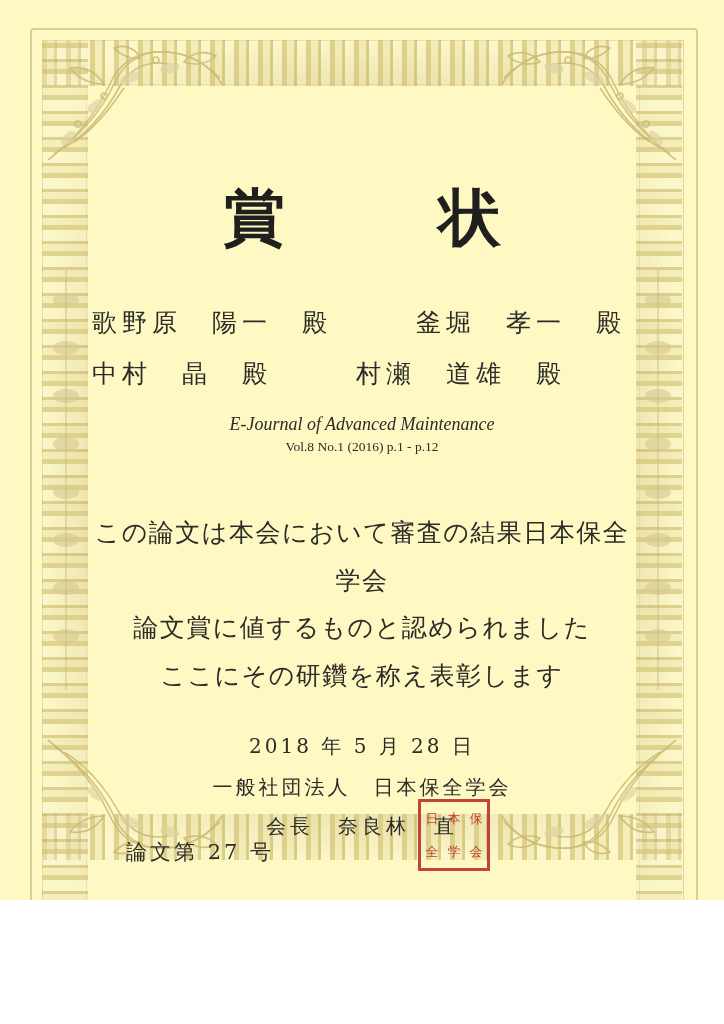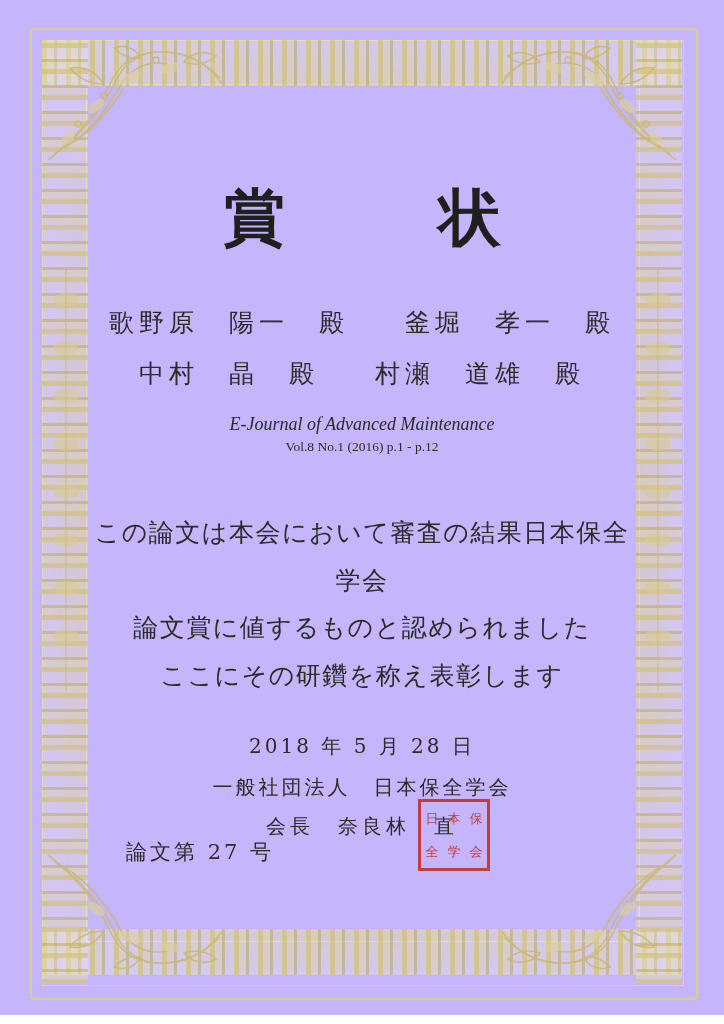--- a/index.html
+++ b/index.html
@@ -3,22 +3,22 @@
 <meta charset="utf-8">
 <style>
   html, body {
     margin: 0;
     padding: 0;
     background: #ffffff;
   }
   #certificate {
     position: relative;
     width: 724px;
-    height: 1015px;
-    background: #c4b5fd;
+    height: 900px;
+    background: #fef9c3;
     overflow: hidden;
     font-family: "Liberation Serif", serif;
   }
 
   
   .border-layer {
     position: absolute;
     pointer-events: none;
   }
   .frame-outer {
@@ -119,22 +119,22 @@
     text-indent: 46px;
     font-weight: 700;
     font-family: "DejaVu Serif", "Liberation Serif", serif;
     color: #1f1f1d;
   }
   .recipients {
     margin-top: 46px;
   }
   .recipient-row {
     display: flex;
-    justify-content: center;
-    gap: 56px;
+    justify-content: flex-start;
+    gap: 84px;
     margin-bottom: 18px;
     font-size: 25px;
     letter-spacing: 5px;
     font-family: "DejaVu Serif", "Liberation Serif", serif;
   }
   .recipient {
     white-space: nowrap;
   }
   .paper-title {
     margin-top: 40px;

